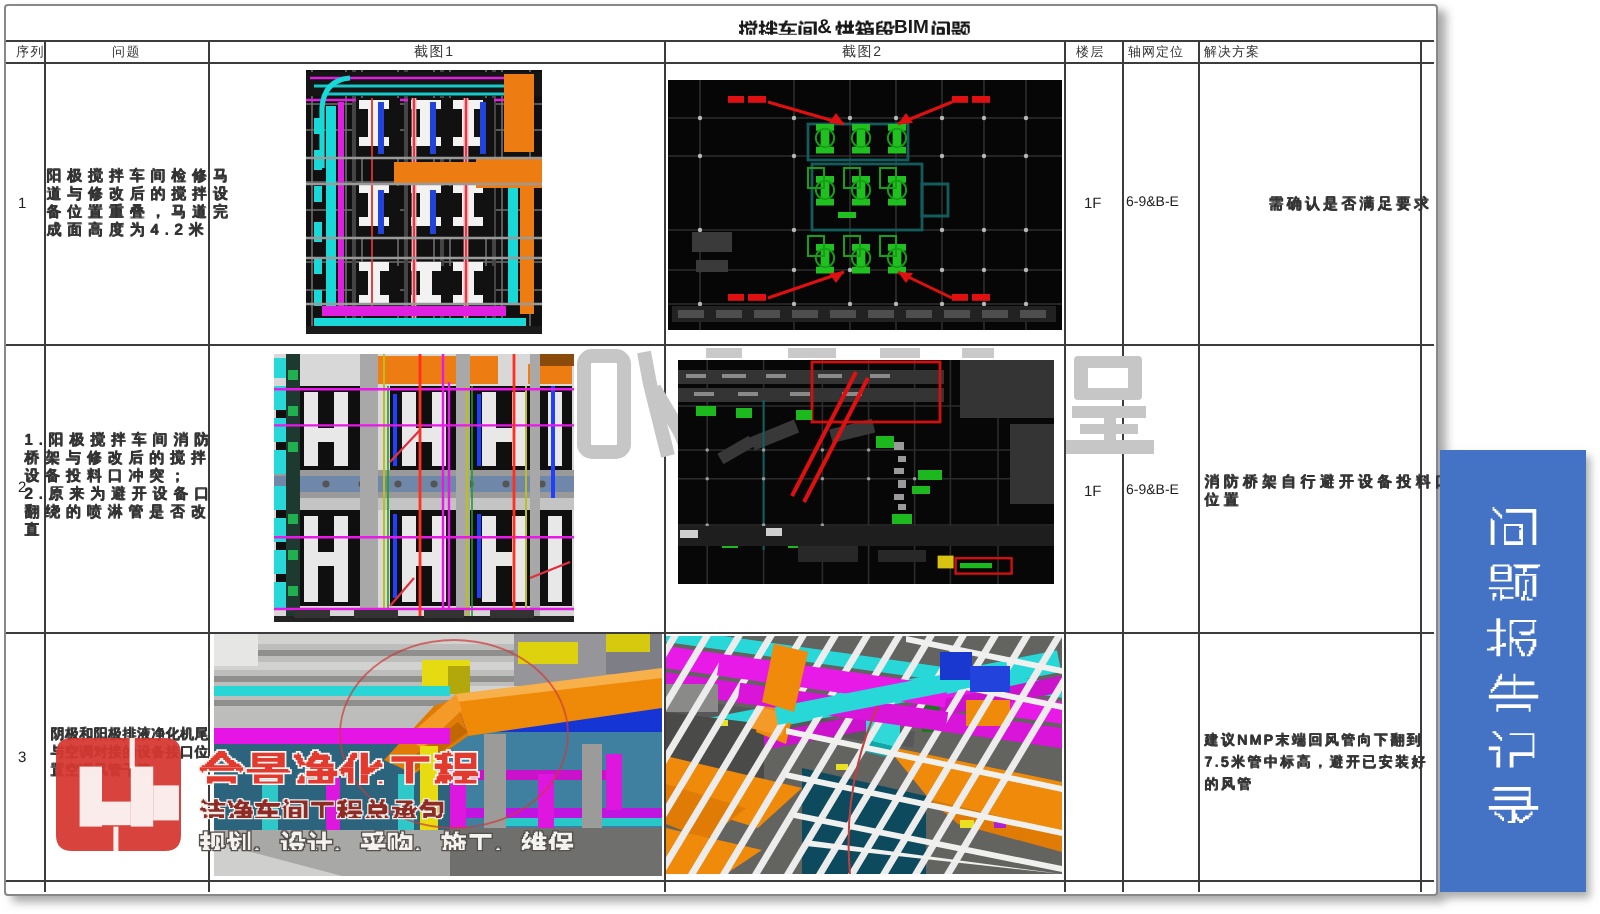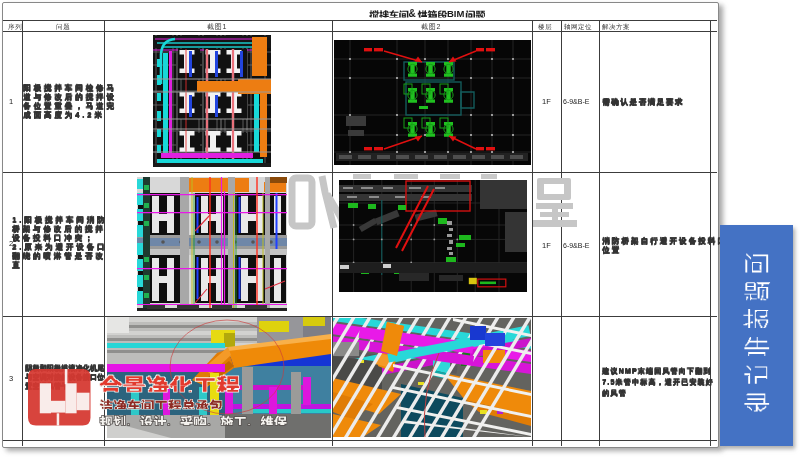--- a/index.html
+++ b/index.html
@@ -1,17 +1,17 @@
 <!DOCTYPE html>
 <html><head><meta charset="utf-8"><style>
 html,body{margin:0;padding:0;width:800px;height:457px;background:#fff;overflow:hidden}
 body{font-family:"Liberation Sans",sans-serif;position:relative}
 .abs{position:absolute}
 .t{position:absolute;color:#222;line-height:9px;font-size:7.5px}
-.b{letter-spacing:2.9px;font-weight:bold;color:#333;text-shadow:0.5px 0 currentColor,0 0.5px currentColor,0.5px 0.5px currentColor}
+.b{letter-spacing:2.9px;font-weight:normal;color:#333;text-shadow:0.5px 0 currentColor,0 0.5px currentColor,0.5px 0.5px currentColor}
 svg{display:block}
 </style></head><body>
 
 <div class="abs" style="left:2px;top:2px;width:715px;height:444px;background:#fff;border:1px solid #888;border-radius:2px;box-shadow:4px 3px 5px rgba(110,110,110,.6)"></div>
 
 <svg class="abs" style="left:0;top:0" width="800" height="457" shape-rendering="crispEdges">
 <g stroke="#3c3c3c" stroke-width="1">
 <line x1="3" y1="20.5" x2="717" y2="20.5"></line>
 <line x1="3" y1="31.5" x2="717" y2="31.5"></line>
 <line x1="3" y1="172.5" x2="717" y2="172.5"></line>
@@ -605,21 +605,21 @@
 <div class="t" style="left:602px;top:22px;font-size:6.5px;letter-spacing:0.5px;color:#333">解决方案</div>
 
 <div class="t" style="left:9px;top:97px">1</div>
 
 <div class="t b" style="left:23px;top:83px">阳极搅拌车间检修马<br>道与修改后的搅拌设<br>备位置重叠，马道完<br>成面高度为4.2米</div>
 
 <div class="t" style="left:542px;top:97px">1F</div>
 
 <div class="t" style="left:563px;top:97px;font-size:7px">6-9&amp;B-E</div>
 
-<div class="t b" style="left:602px;top:97px;letter-spacing:1.6px">需确认是否满足要求</div>
+<div class="t b" style="left:634px;top:97px;letter-spacing:1.6px">需确认是否满足要求</div>
 
 <div class="t" style="left:9px;top:239px">2</div>
 
 <div class="t b" style="left:12px;top:215px">1.阳极搅拌车间消防<br>桥架与修改后的搅拌<br>设备投料口冲突；<br>2.原来为避开设备口<br>翻绕的喷淋管是否改<br>直</div>
 
 <div class="t" style="left:542px;top:241px">1F</div>
 
 <div class="t" style="left:563px;top:241px;font-size:7px">6-9&amp;B-E</div>
 
 <div class="t b" style="left:602px;top:236px;letter-spacing:2.1px">消防桥架自行避开设备投料口<br>位置</div>

